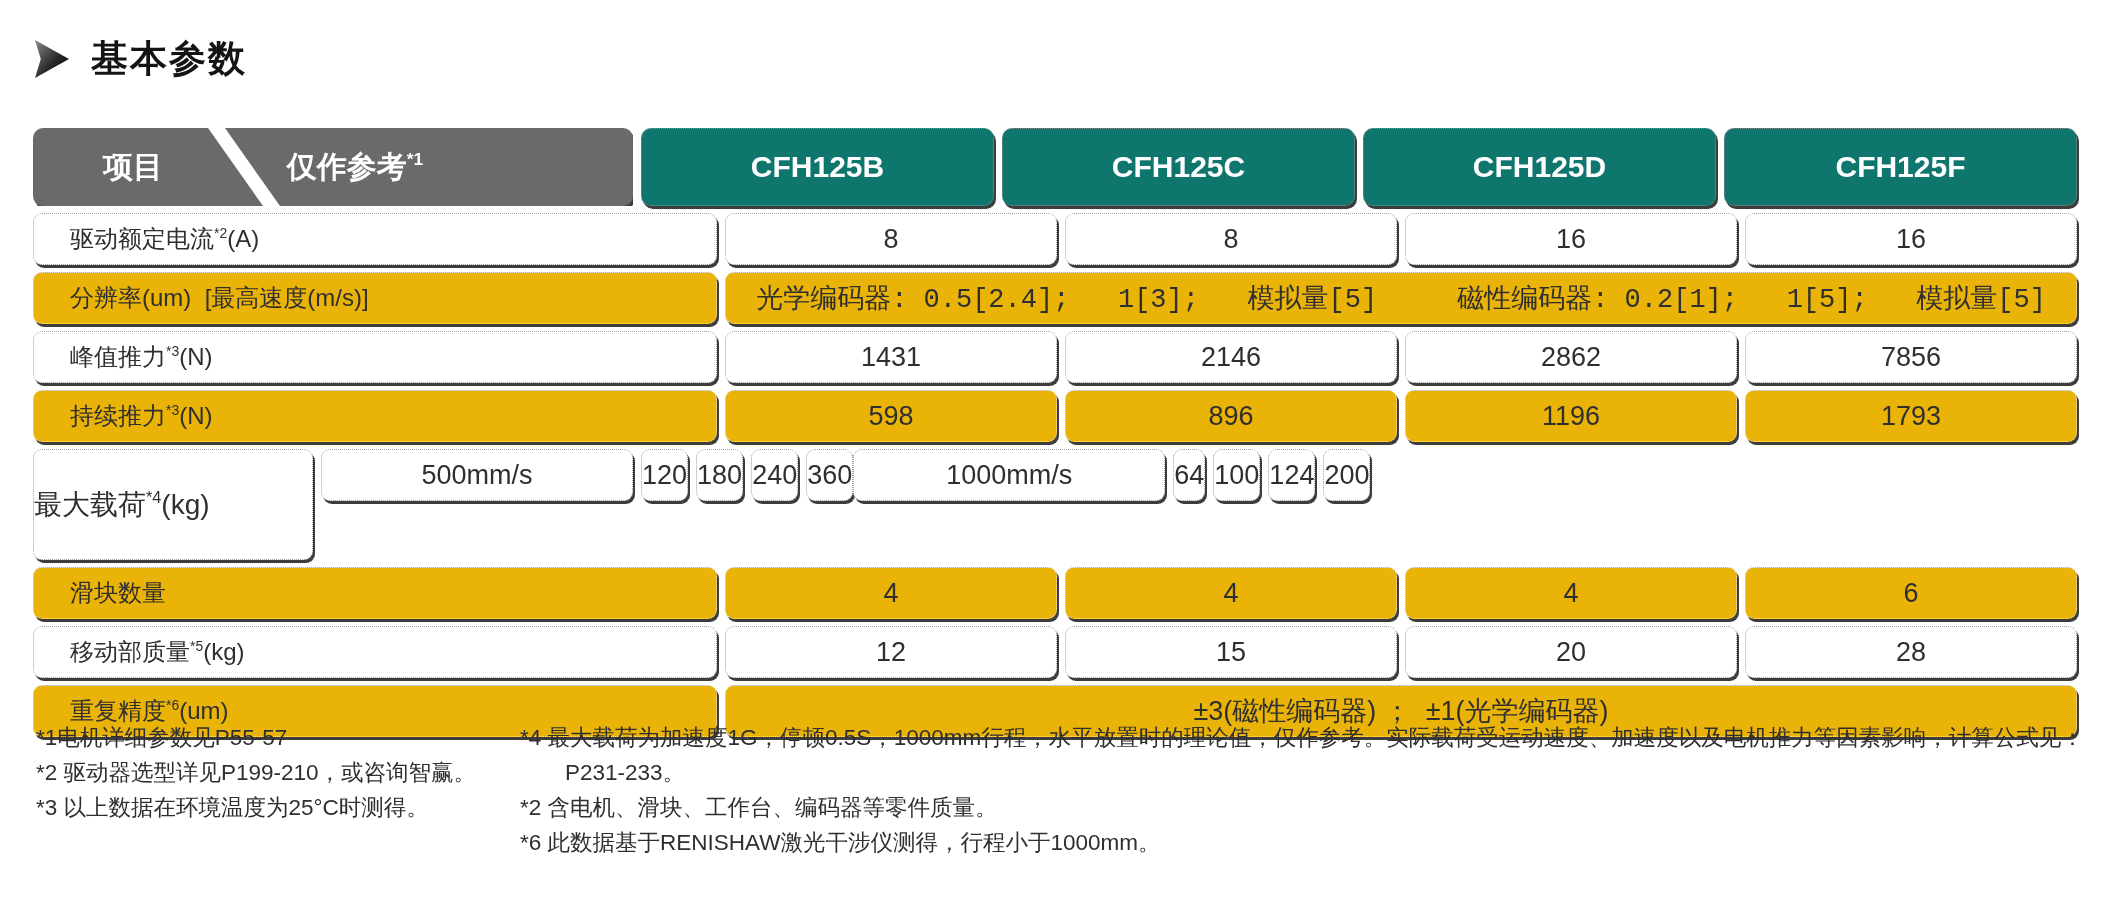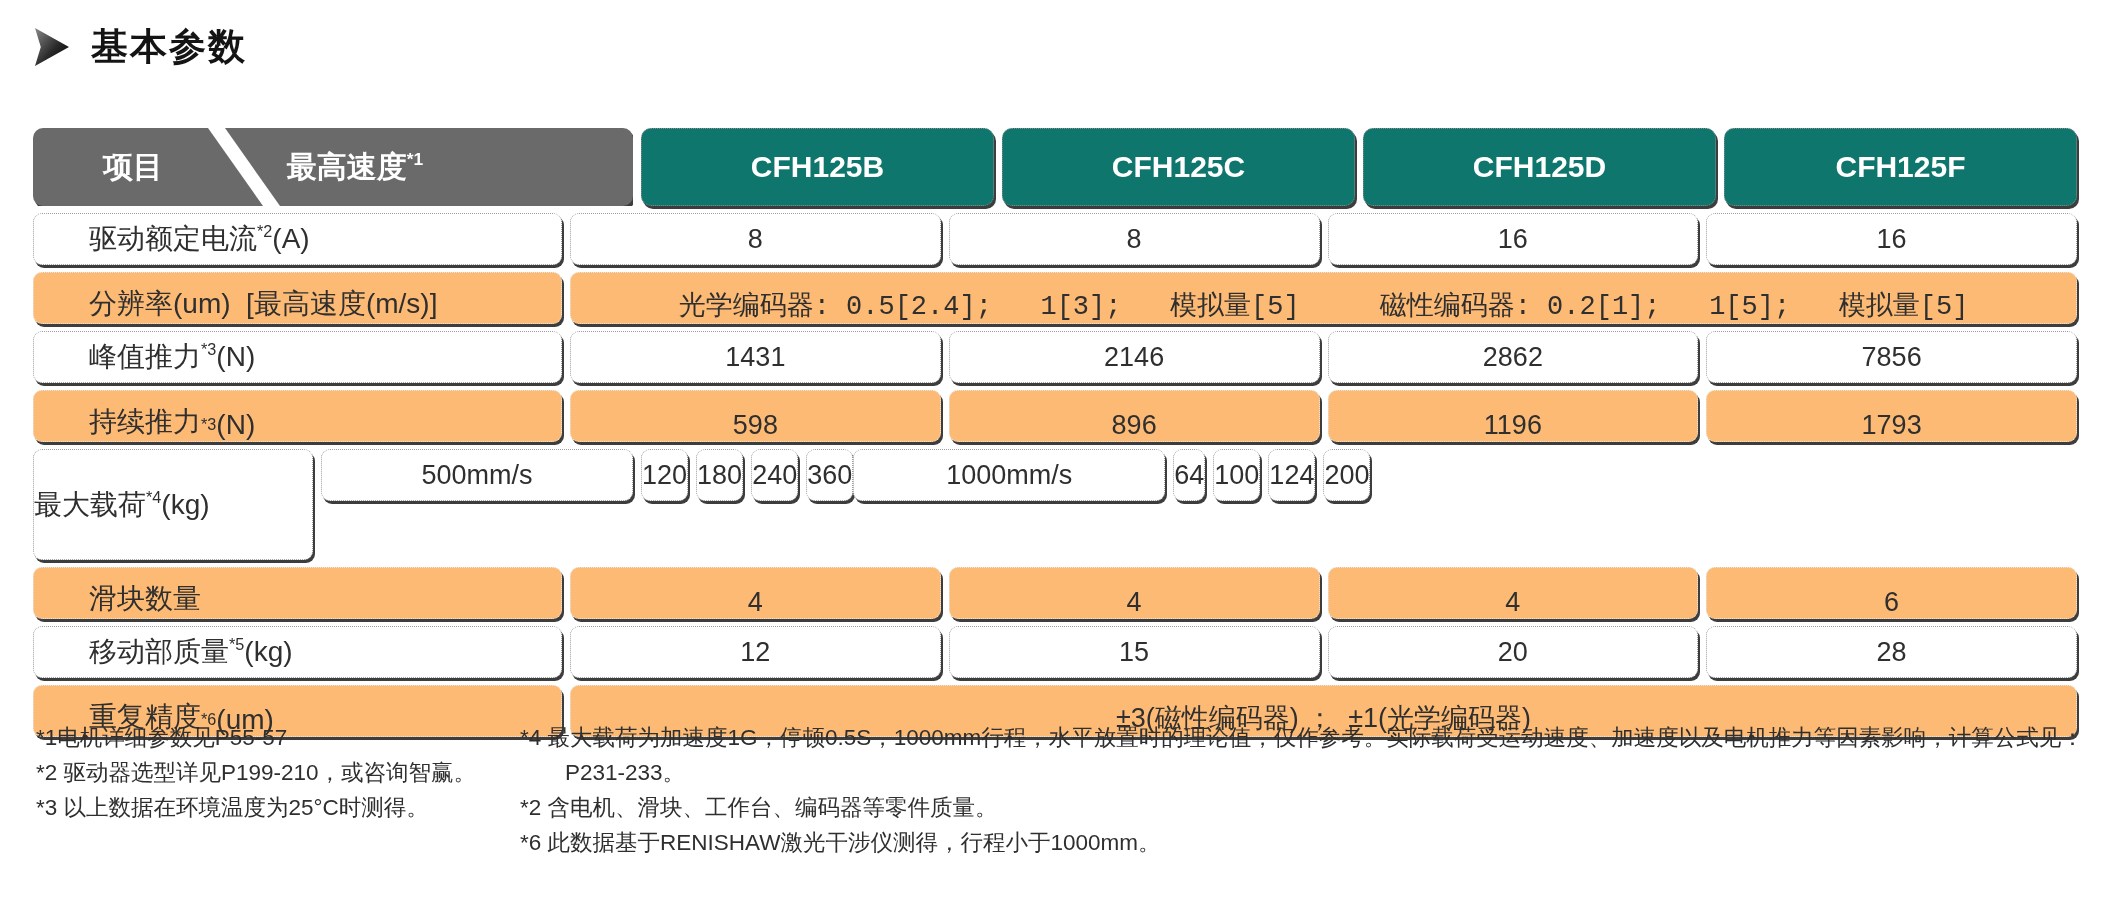--- a/index.html
+++ b/index.html
@@ -2,37 +2,37 @@
 <html><head>
 <meta charset="utf-8">
 <style>
   * { margin:0; padding:0; box-sizing:border-box; }
   html,body { width:2111px; height:920px; background:#ffffff; overflow:hidden;
               font-family:"Liberation Sans","DejaVu Sans",sans-serif; color:#2f2f2f; }
 
   .page { position:relative; width:2111px; height:920px; }
 
   
-  .title-bar { position:absolute; left:35px; top:22px; display:flex; align-items:center; gap:22px; }
+  .title-bar { position:absolute; left:35px; top:34px; display:flex; align-items:center; gap:22px; }
   .title-arrow { width:34px; height:38px;
                  background:linear-gradient(130deg,#8a8a8a 0%,#2a2a2a 55%,#000 100%);
                  clip-path:polygon(0 0, 100% 50%, 0 100%, 17% 50%); }
   .page-title { font-size:37px; font-weight:bold; color:#141414; letter-spacing:2px; }
 
   
   .spec-table { position:absolute; left:33px; top:128px; width:2044px; }
   .trow { display:flex; column-gap:8px; height:52px; margin-bottom:7px; }
   .thead { height:78px; margin-bottom:7px; }
 
   .cell { border-radius:9px; display:flex; align-items:center;
           box-shadow:2px 3px 0 #3d3d3d; }
   .white { background:#ffffff; border:1px dotted #9f9f9f; }
-  .gray  { background:#fdba74; border:1px dotted #e6e6e6;align-items:flex-end; }
+  .gray  { background:#eab308; border:1px dotted #e6e6e6; }
 
-  .label-cell { width:529px; padding-left:55px; font-size:28px; white-space:pre; }
+  .label-cell { width:684px; padding-left:36px; font-size:24px; white-space:pre; }
   .val { flex:1; justify-content:center; font-size:27px; }
   .merged { flex:1; justify-content:center; font-size:27px; white-space:pre; }
   .merged-split { display:flex; justify-content:center; column-gap:80px; flex:1; font-size:27px; white-space:pre;font-family:Liberation Mono, monospace; }
 
   sup { font-size:0.58em; position:relative; top:-0.45em; letter-spacing:0; }
 
   
   .hcell { flex:1; background:#0f766e; border:1px dotted #8d8d8d; border-radius:10px;
            color:#fff; font-size:30px; font-weight:bold; display:flex;
            align-items:center; justify-content:center; box-shadow:2px 3px 0 #3d3d3d; }
@@ -73,21 +73,21 @@
   </div>
 
   <div class="spec-table">
 
     <div class="trow thead">
       <div class="corner">
         <div class="corner-shape corner-left"></div>
         <div class="corner-shape corner-right"></div>
         <span class="corner-txt corner-item-pos">项目</span>
         <span class="corner-txt corner-model-pos">
-            <span>最高速度</span>
+            <span>仅作参考</span>
             <sup>*1</sup>
           </span>
       </div>
       <div class="hcell">CFH125B</div>
       <div class="hcell">CFH125C</div>
       <div class="hcell">CFH125D</div>
       <div class="hcell">CFH125F</div>
     </div>
 
     <div class="trow">

